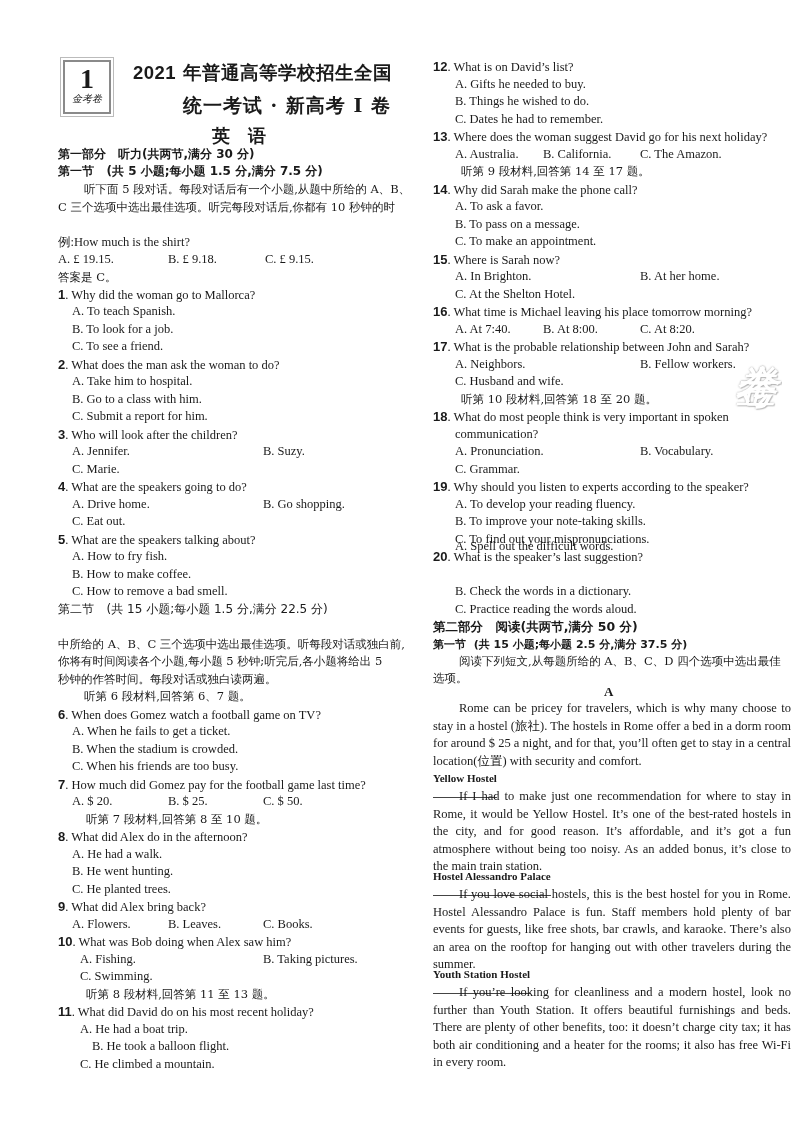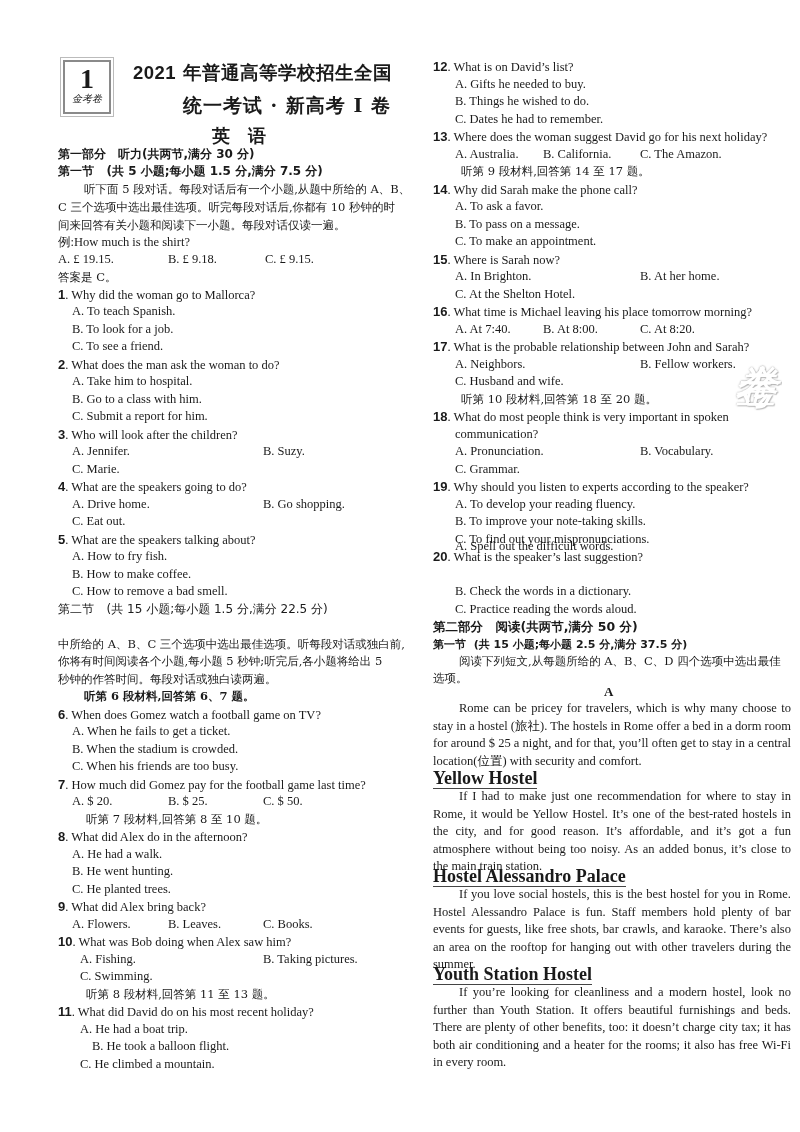--- a/index.html
+++ b/index.html
@@ -31,21 +31,21 @@
     position: absolute; left: 212px; top: 124px;
     font-family: "DejaVu Sans", sans-serif; font-weight: bold; font-size: 18px; letter-spacing: 18px; white-space: nowrap;
   }
 
   .line { position: absolute; white-space: nowrap; font-size: 12.5px; line-height: 17px; }
   .sec { font-family: "DejaVu Sans", sans-serif; font-weight: bold; font-size: 12px; }
   .sec .light { font-weight: normal; }
   .cn { font-family: "DejaVu Serif", serif; font-size: 11.5px; }
   .qnum { font-family: "Liberation Sans", sans-serif; font-weight: bold; font-size: 13px; }
   .heading-u {
-    font-weight: bold; font-size: 18px; border-bottom: 1.5px solid #444; padding-bottom: 0;
+    font-weight: bold; font-size: 11px; border-bottom: 1.5px solid #444; padding-bottom: 13px;
     font-family: "Liberation Serif", serif;
   }
   .para { position: absolute; font-size: 12.5px; line-height: 17.6px; text-align: justify; }
   .center-A { position: absolute; left: 604px; top: 684px; font-weight: bold; font-size: 13px; }
 
   
   .watermark {
     position: absolute; left: 760px; top: 330px; width: 40px; height: 270px;
     font-family: "DejaVu Serif", serif; font-size: 44px; line-height: 88px;
     color: #ffffff; text-shadow: 0 0 2px #9a9a9a, 1px 1px 1px #b8b8b8;
@@ -64,21 +64,20 @@
   <div class="title1"><span class="yr">2021</span><span> 年普通高等学校招生全国</span></div>
   <div class="title2">统一考试 · 新高考 Ⅰ 卷</div>
   <div class="subject">英语</div>
 
   <div class="line sec" style="left:58px;top:146px;">第一部分　听力(共两节,满分 30 分)</div>
   <div class="line sec" style="left:58px;top:163px;">
     <span>第一节</span>&nbsp;&nbsp;&nbsp;<span>(共 5 小题;每小题 1.5 分,满分 7.5 分)</span>
   </div>
   <div class="line cn" style="left:84px;top:181px;">听下面 5 段对话。每段对话后有一个小题,从题中所给的 A、B、</div>
   <div class="line cn" style="left:58px;top:199px;">C 三个选项中选出最佳选项。听完每段对话后,你都有 10 秒钟的时</div>
-  <div class="line cn" style="left:58px;top:217px;">间来回答有关小题和阅读下一小题。每段对话仅读一遍。</div>
   <div class="line" style="left:58px;top:234px;">例:How much is the shirt?</div>
   <div class="line" style="left:58px;top:251px;">A. £ 19.15.</div>
   <div class="line" style="left:168px;top:251px;">B. £ 9.18.</div>
   <div class="line" style="left:265px;top:251px;">C. £ 9.15.</div>
   <div class="line cn" style="left:58px;top:269px;">答案是 C。</div>
 
   <div class="line" style="left:58px;top:286px;"><span class="qnum">1</span><span>. Why did the woman go to Mallorca?</span></div>
   <div class="line" style="left:72px;top:303px;">A. To teach Spanish.</div>
   <div class="line" style="left:72px;top:321px;">B. To look for a job.</div>
   <div class="line" style="left:72px;top:338px;">C. To see a friend.</div>
@@ -102,21 +101,21 @@
   <div class="line" style="left:72px;top:548px;">A. How to fry fish.</div>
   <div class="line" style="left:72px;top:566px;">B. How to make coffee.</div>
   <div class="line" style="left:72px;top:583px;">C. How to remove a bad smell.</div>
 
   <div class="line sec" style="left:58px;top:601px;">
     <span class="light">第二节</span>&nbsp;&nbsp;&nbsp;<span class="light">(共 15 小题;每小题 1.5 分,满分 22.5 分)</span>
   </div>
   <div class="line cn" style="left:58px;top:636px;">中所给的 A、B、C 三个选项中选出最佳选项。听每段对话或独白前,</div>
   <div class="line cn" style="left:58px;top:653px;">你将有时间阅读各个小题,每小题 5 秒钟;听完后,各小题将给出 5</div>
   <div class="line cn" style="left:58px;top:671px;">秒钟的作答时间。每段对话或独白读两遍。</div>
-  <div class="line cn" style="left:84px;top:688px;font-weight:bold;">听第 6 段材料,回答第 6、7 题。</div>
+  <div class="line cn" style="left:84px;top:688px;">听第 6 段材料,回答第 6、7 题。</div>
 
   <div class="line" style="left:58px;top:706px;"><span class="qnum">6</span><span>. When does Gomez watch a football game on TV?</span></div>
   <div class="line" style="left:72px;top:723px;">A. When he fails to get a ticket.</div>
   <div class="line" style="left:72px;top:741px;">B. When the stadium is crowded.</div>
   <div class="line" style="left:72px;top:758px;">C. When his friends are too busy.</div>
 
   <div class="line" style="left:58px;top:776px;"><span class="qnum">7</span><span>. How much did Gomez pay for the football game last time?</span></div>
   <div class="line" style="left:72px;top:793px;">A. $ 20.</div>
   <div class="line" style="left:168px;top:793px;">B. $ 25.</div>
   <div class="line" style="left:263px;top:793px;">C. $ 50.</div>

